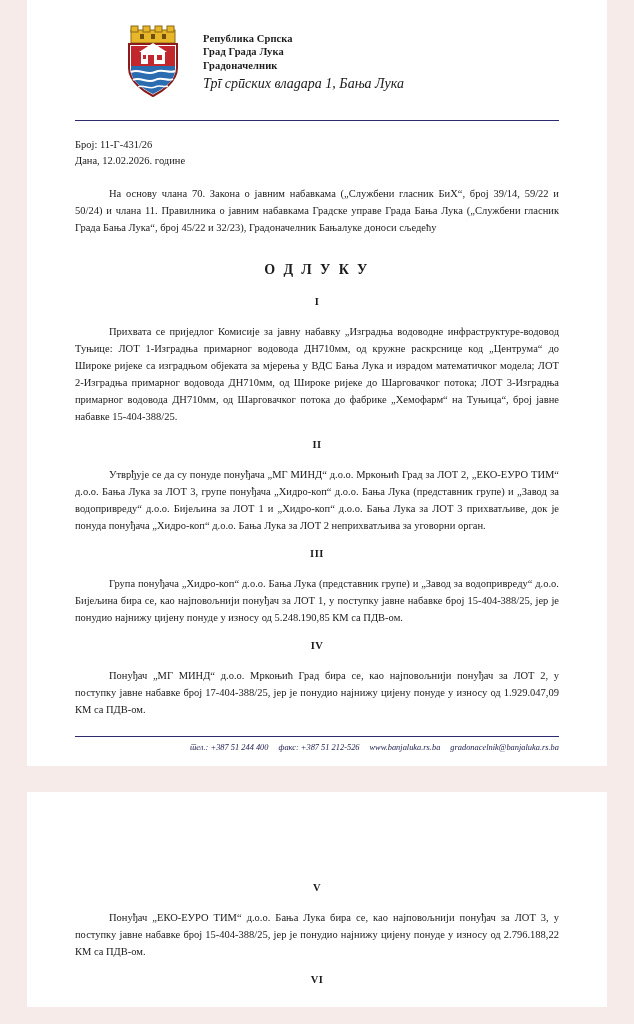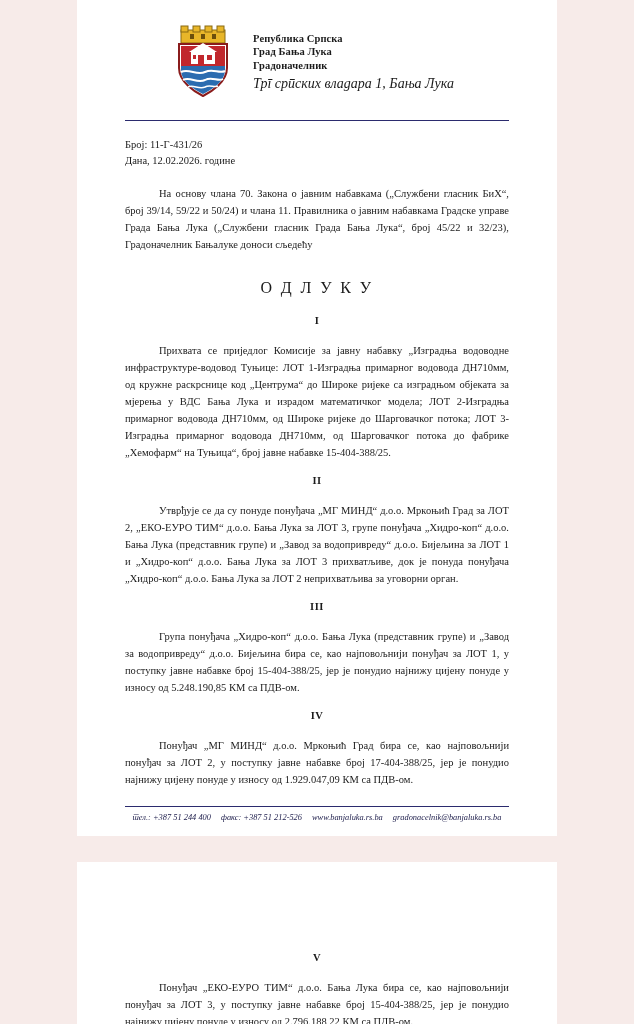--- a/index.html
+++ b/index.html
@@ -9,21 +9,21 @@
   }
   body {
     width: 634px;
     min-height: 1024px;
     font-family: "Liberation Serif", serif;
     color: #1b1b1b;
   }
   .page {
     position: relative;
     background: #ffffff;
-    width: 480px;
+    width: 580px;
     margin: 0 auto;
     padding: 26px 48px 10px 48px;
     box-sizing: border-box;
   }
   .page-1 {
     padding-top: 24px;
     padding-bottom: 14px;
   }
   .gap {
     height: 26px;
@@ -80,41 +80,41 @@
     font-size: 10.5px;
     line-height: 1.62;
     text-align: justify;
     margin: 16px 0 14px 0;
     text-indent: 34px;
     hyphens: auto;
   }
 
   h1.decision {
     text-align: center;
-    font-size: 16px;
-    font-weight: normal;
+    font-size: 14px;
+    font-weight: bold;
     letter-spacing: 2.4px;
     margin: 26px 0 18px 0;
   }
   .numeral {
     text-align: center;
     font-size: 10.5px;
     font-weight: bold;
     margin: 0 0 12px 0;
     letter-spacing: .5px;
   }
   .numeral.tight { margin-top: 4px; }
 
   
   .footer {
     margin-top: 18px;
     border-top: 1px solid #2b2b6e;
     padding-top: 6px;
     display: flex;
-    justify-content: center;
+    justify-content: flex-end;
     font-size: 8.4px;
     font-style: italic;
     color: #22224f;
     gap: 10px;
   }
   .footer span { white-space: nowrap; }
 
   .page-2 .numeral { margin-bottom: 12px; }
 </style>
 </head>
@@ -149,21 +149,21 @@
         </g>
 
         <path d="M10 42 H54 V46 C54 58 40 66 32 70 C24 66 10 58 10 46 Z" fill="#2b6cb0"></path>
         <path d="M10 48 C18 44 26 52 34 48 C42 44 48 50 54 47" stroke="#ffffff" stroke-width="2" fill="none"></path>
         <path d="M12 56 C19 52 26 60 34 56 C41 52 47 58 52 55" stroke="#ffffff" stroke-width="2" fill="none"></path>
         <path d="M17 63 C22 60 28 66 34 63 C39 60 43 64 47 62" stroke="#ffffff" stroke-width="1.6" fill="none"></path>
       </svg>
     </div>
     <div class="org">
       <div class="line">Република Српска</div>
-      <div class="line">Град Бања Лука</div>
+      <div class="line">Град Града Лука</div>
       <div class="line">Градоначелник</div>
       <div class="addr">Трг српских владара 1, Бања Лука</div>
     </div>
   </div>
 
   <hr class="rule">
 
   <div class="meta">
     <div>Број: 11-Г-431/26</div>
     <div>Дана, 12.02.2026. године</div>
@@ -192,13 +192,14 @@
     <span>gradonacelnik@banjaluka.rs.ba</span>
   </div>
 </div>
 
 <div class="gap"></div>
 
 <div class="page page-2">
   <div class="numeral">V</div>
   <p class="para">Понуђач „ЕКО-ЕУРО ТИМ“ д.о.о. Бања Лука бира се, као најповољнији понуђач за ЛОТ 3, у поступку јавне набавке број 15-404-388/25, јер је понудио најнижу цијену понуде у износу од 2.796.188,22 КМ са ПДВ-ом.</p>
 
+  <div class="numeral tight">VI</div>
 </div>
 
 </body></html>

